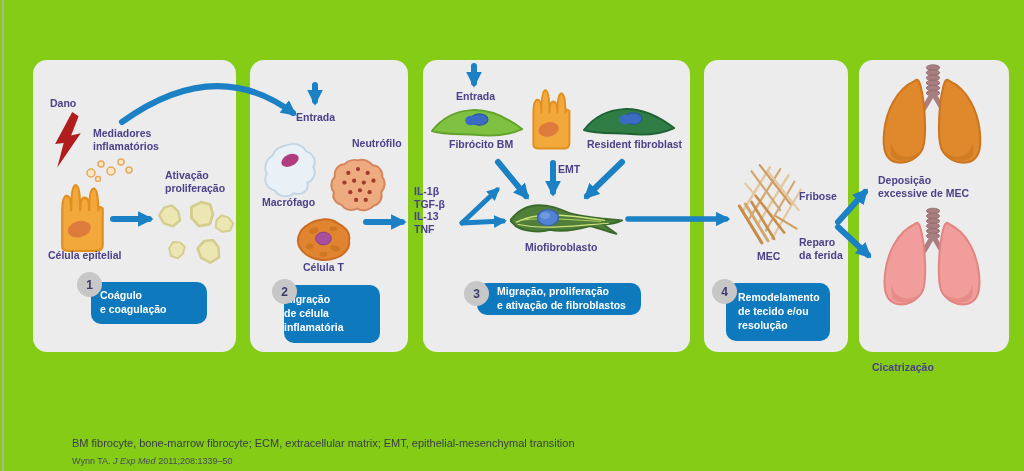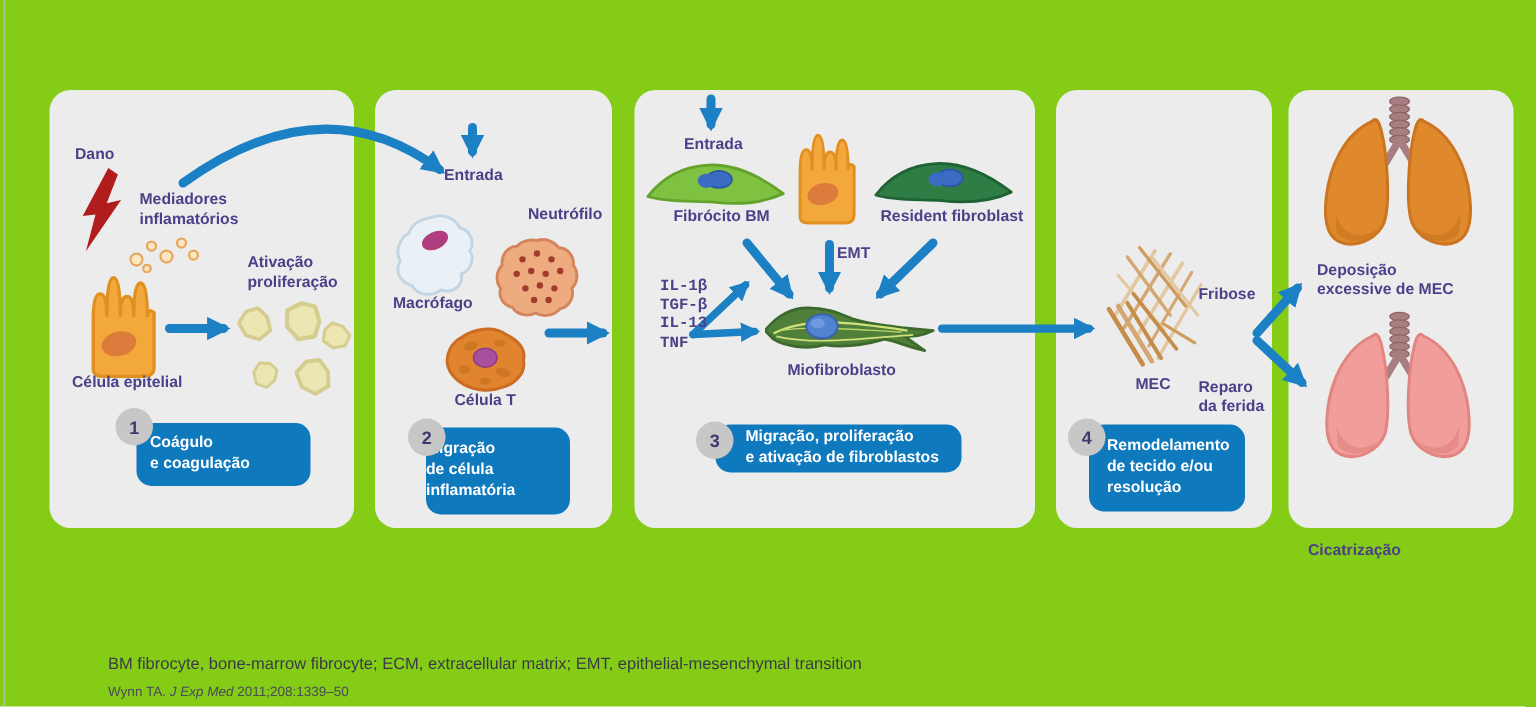--- a/index.html
+++ b/index.html
@@ -231,36 +231,36 @@
   <div class="badge" style="left:284px;top:285px;width:96px;height:58px;">
     <span>Migração</span>
     <span>de célula</span>
     <span>inflamatória</span>
   </div>
 
   <div class="lbl" style="left:456px;top:90px;">Entrada</div>
   <div class="lbl" style="left:449px;top:138px;">Fibrócito BM</div>
   <div class="lbl" style="left:587px;top:138px;">Resident fibroblast</div>
   <div class="lbl" style="left:558px;top:163px;">EMT</div>
-  <div class="lbl cyto" style="left:440px;top:185px;font-family:Liberation Mono, monospace;">
+  <div class="lbl cyto" style="left:414px;top:185px;">
     <div>IL-1β</div>
     <div>TGF-β</div>
     <div>IL-13</div>
     <div>TNF</div>
   </div>
   <div class="lbl" style="left:525px;top:241px;">Miofibroblasto</div>
   <div class="badge-num" style="left:464px;top:281px;">3</div>
   <div class="badge" style="left:477px;top:283px;width:164px;height:32px;padding-left:20px;">
     <span>Migração, proliferação</span>
     <span>e ativação de fibroblastos</span>
   </div>
 
   <div class="lbl" style="left:799px;top:190px;">Fribose</div>
   <div class="lbl" style="left:757px;top:250px;">MEC</div>
-  <div class="lbl" style="left:799px;top:236px;margin-top:16px;">
+  <div class="lbl" style="left:799px;top:236px;">
     <div>Reparo</div>
     <div>da ferida</div>
   </div>
   <div class="badge-num" style="left:712px;top:279px;">4</div>
   <div class="badge" style="left:726px;top:283px;width:104px;height:58px;padding-left:12px;">
     <span>Remodelamento</span>
     <span>de tecido e/ou</span>
     <span>resolução</span>
   </div>
 

